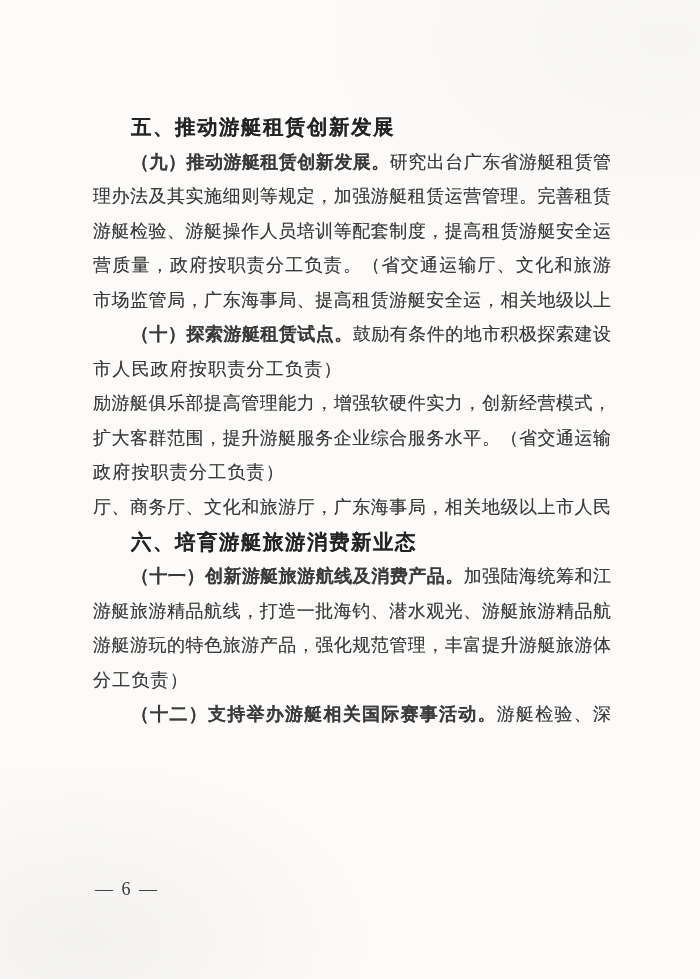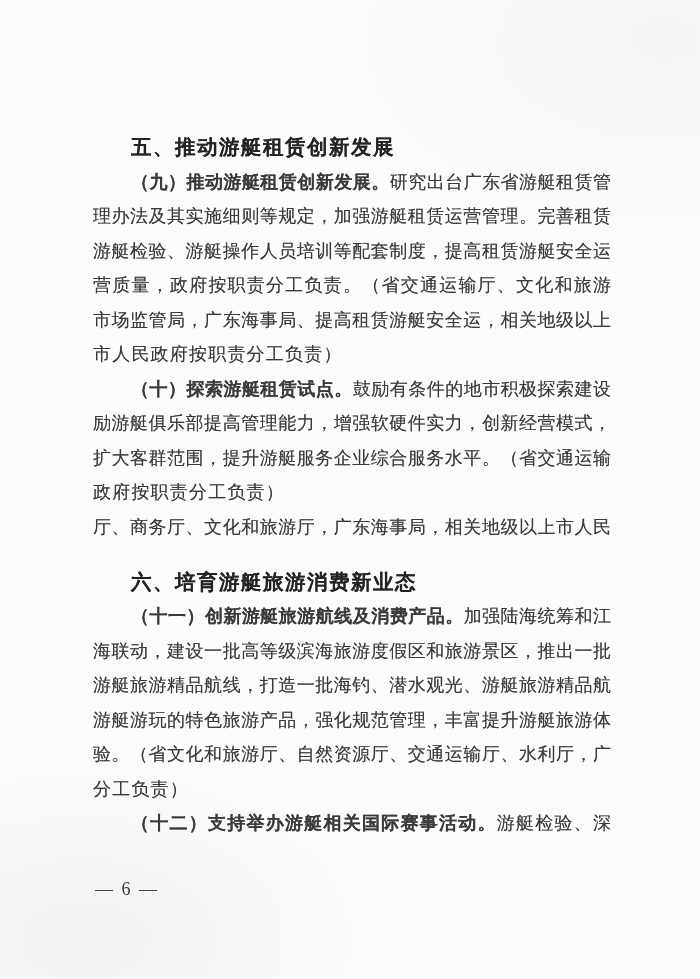--- a/index.html
+++ b/index.html
@@ -47,21 +47,20 @@
   .line.heading {
     font-family: "Liberation Sans", "DejaVu Sans", sans-serif;
     font-weight: 700;
     font-size: 20.5px;
     color: var(--ink-strong, #232323);
     text-align: left;
     text-align-last: left;
     letter-spacing: 1.5px;
     padding-left: 38px;
     text-shadow: 0 0 0.6px rgba(20,20,20,0.7);
-    margin-top: 20px;
   }
   .lead {
     font-weight: 700;
     text-shadow: 0 0 0.6px rgba(40,40,40,0.65);
   }
   .pagenum {
     position: absolute;
     left: 95px;
     top: 874px;
     height: 30px;
@@ -78,35 +77,33 @@
 <div class="page">
   <div class="content">
 
     <div class="line heading">五、推动游艇租赁创新发展</div>
 
     <div class="line indent"><span class="lead">（九）推动游艇租赁创新发展。</span><span>研究出台广东省游艇租赁管</span></div>
     <div class="line">理办法及其实施细则等规定，加强游艇租赁运营管理。完善租赁</div>
     <div class="line">游艇检验、游艇操作人员培训等配套制度，提高租赁游艇安全运</div>
     <div class="line">营质量，政府按职责分工负责。（省交通运输厅、文化和旅游厅、</div>
     <div class="line">市场监管局，广东海事局、提高租赁游艇安全运，相关地级以上</div>
+    <div class="line indent"><span class="lead">（十）探索游艇租赁试点。</span><span>鼓励有条件的地市积极探索建设</span></div>
+
     <div class="line end">市人民政府按职责分工负责）</div>
-
-    <div class="line indent"><span class="lead">（十）探索游艇租赁试点。</span><span>鼓励有条件的地市积极探索建设</span></div>
     <div class="line">励游艇俱乐部提高管理能力，增强软硬件实力，创新经营模式，</div>
     <div class="line">扩大客群范围，提升游艇服务企业综合服务水平。（省交通运输</div>
     <div class="line end">政府按职责分工负责）</div>
     <div class="line">厅、商务厅、文化和旅游厅，广东海事局，相关地级以上市人民</div>
 
     <div class="line heading">六、培育游艇旅游消费新业态</div>
 
     <div class="line indent"><span class="lead">（十一）创新游艇旅游航线及消费产品。</span><span>加强陆海统筹和江</span></div>
-    <div class="line">海联动，建设一批高等级滨海旅游度假区和旅游景区，推出一批</div>
     <div class="line">游艇旅游精品航线，打造一批海钓、潜水观光、游艇旅游精品航线</div>
     <div class="line">游艇游玩的特色旅游产品，强化规范管理，丰富提升游艇旅游体</div>
-    <div class="line">验。（省文化和旅游厅、自然资源厅、交通运输厅、水利厅，广</div>
     <div class="line end">分工负责）</div>
 
     <div class="line indent"><span class="lead">（十二）支持举办游艇相关国际赛事活动。</span><span>游艇检验、深</span></div>
 
   </div>
 
   <div class="pagenum">— 6 —</div>
 </div>
 
 </body></html>

